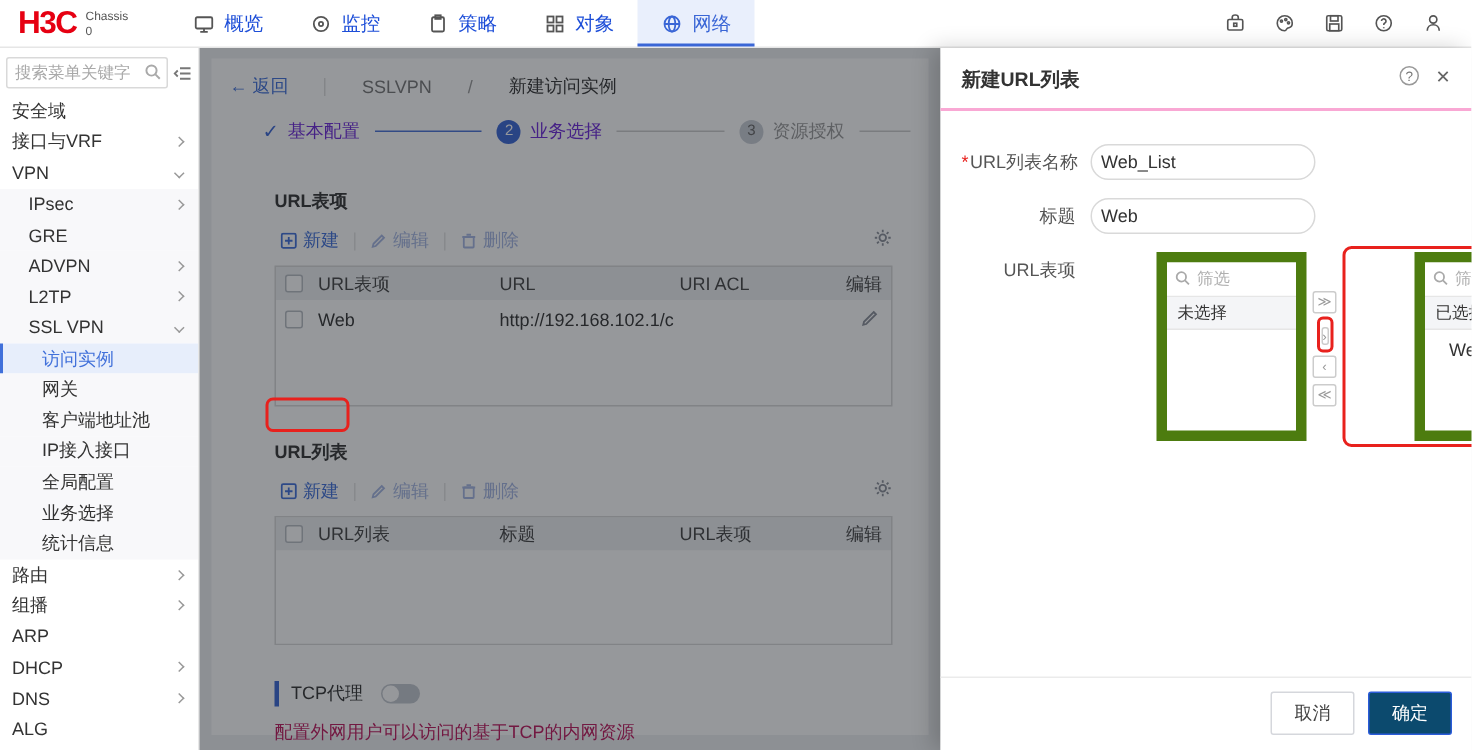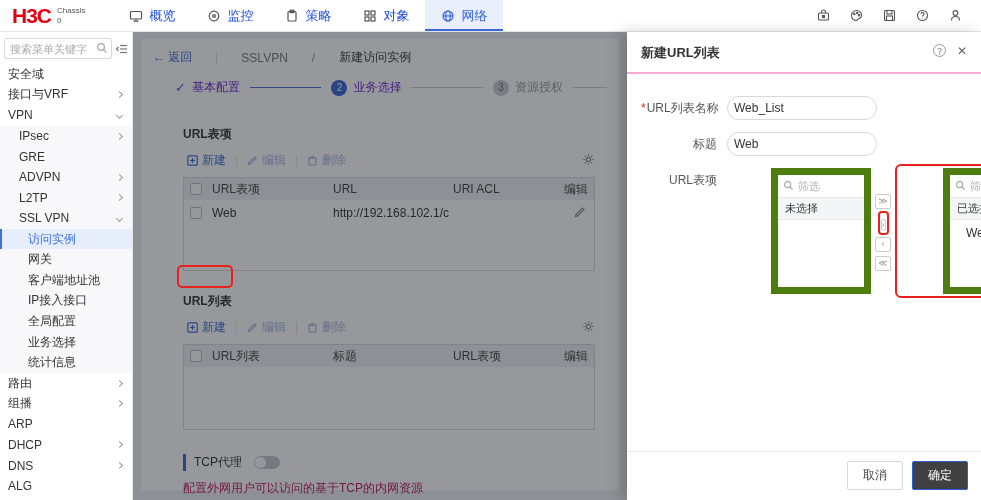--- a/index.html
+++ b/index.html
@@ -80,21 +80,21 @@
   .tbody-empty { background:#fff; }
   .tbody-empty.h1 { height:44px; } .tbody-empty.h2 { height:62px; }
   .pencil svg { width:12px; height:12px; stroke:#8a8f99; fill:none; stroke-width:1.2; cursor:pointer; }
 
   .blk { margin:24px 0 0 30px; display:flex; align-items:center; }
   .blk-title { border-left:3px solid #3a66d6; padding-left:8px; font-size:12px; font-weight:normal; color:#333; }
   .tog { width:26px; height:13px; background:#c4c8cf; border-radius:7px; margin-left:12px; position:relative; cursor:pointer; }
   .tog::after { content:""; position:absolute; width:11px; height:11px; border-radius:50%; background:#fff; left:1px; top:1px; }
   .blk-desc { margin:9px 0 0 30px; font-size:12px; color:#be185d; }
   .btn { font-size:12px; padding:5px 15px; border-radius:2px; border:1px solid #d5d7dc; background:#fff; color:#444; cursor:pointer; }
-  .btn.primary { background:#404040; border-color:#2b5cd9; color:#fff; }
+  .btn.primary { background:#0c4a6e; border-color:#2b5cd9; color:#fff; }
 
   .anno { position:absolute; border:2px solid #e8211d; border-radius:5px; z-index:6; pointer-events:none; }
   .anno-newbtn { left:44px; top:233px; width:56px; height:23px; }
 
   
   .dialog { width:354px; flex:0 0 354px; background:#fff; position:relative; z-index:7; box-shadow:-6px 0 14px rgba(0,0,0,.18); display:flex; flex-direction:column; }
   .dlg-head { display:flex; align-items:flex-start; padding:12px 14px 10px; border-bottom:2px solid #f9a8d4; }
   .dlg-title { font-size:13px; color:#333; font-weight:bold; }
   .dlg-hicons { margin-left:auto; display:flex; align-items:center; gap:11px; }
   .help-ic { width:13px; height:13px; border:1px solid #999; border-radius:50%; color:#777; font-size:9px; display:flex; align-items:center; justify-content:center; cursor:pointer; }

